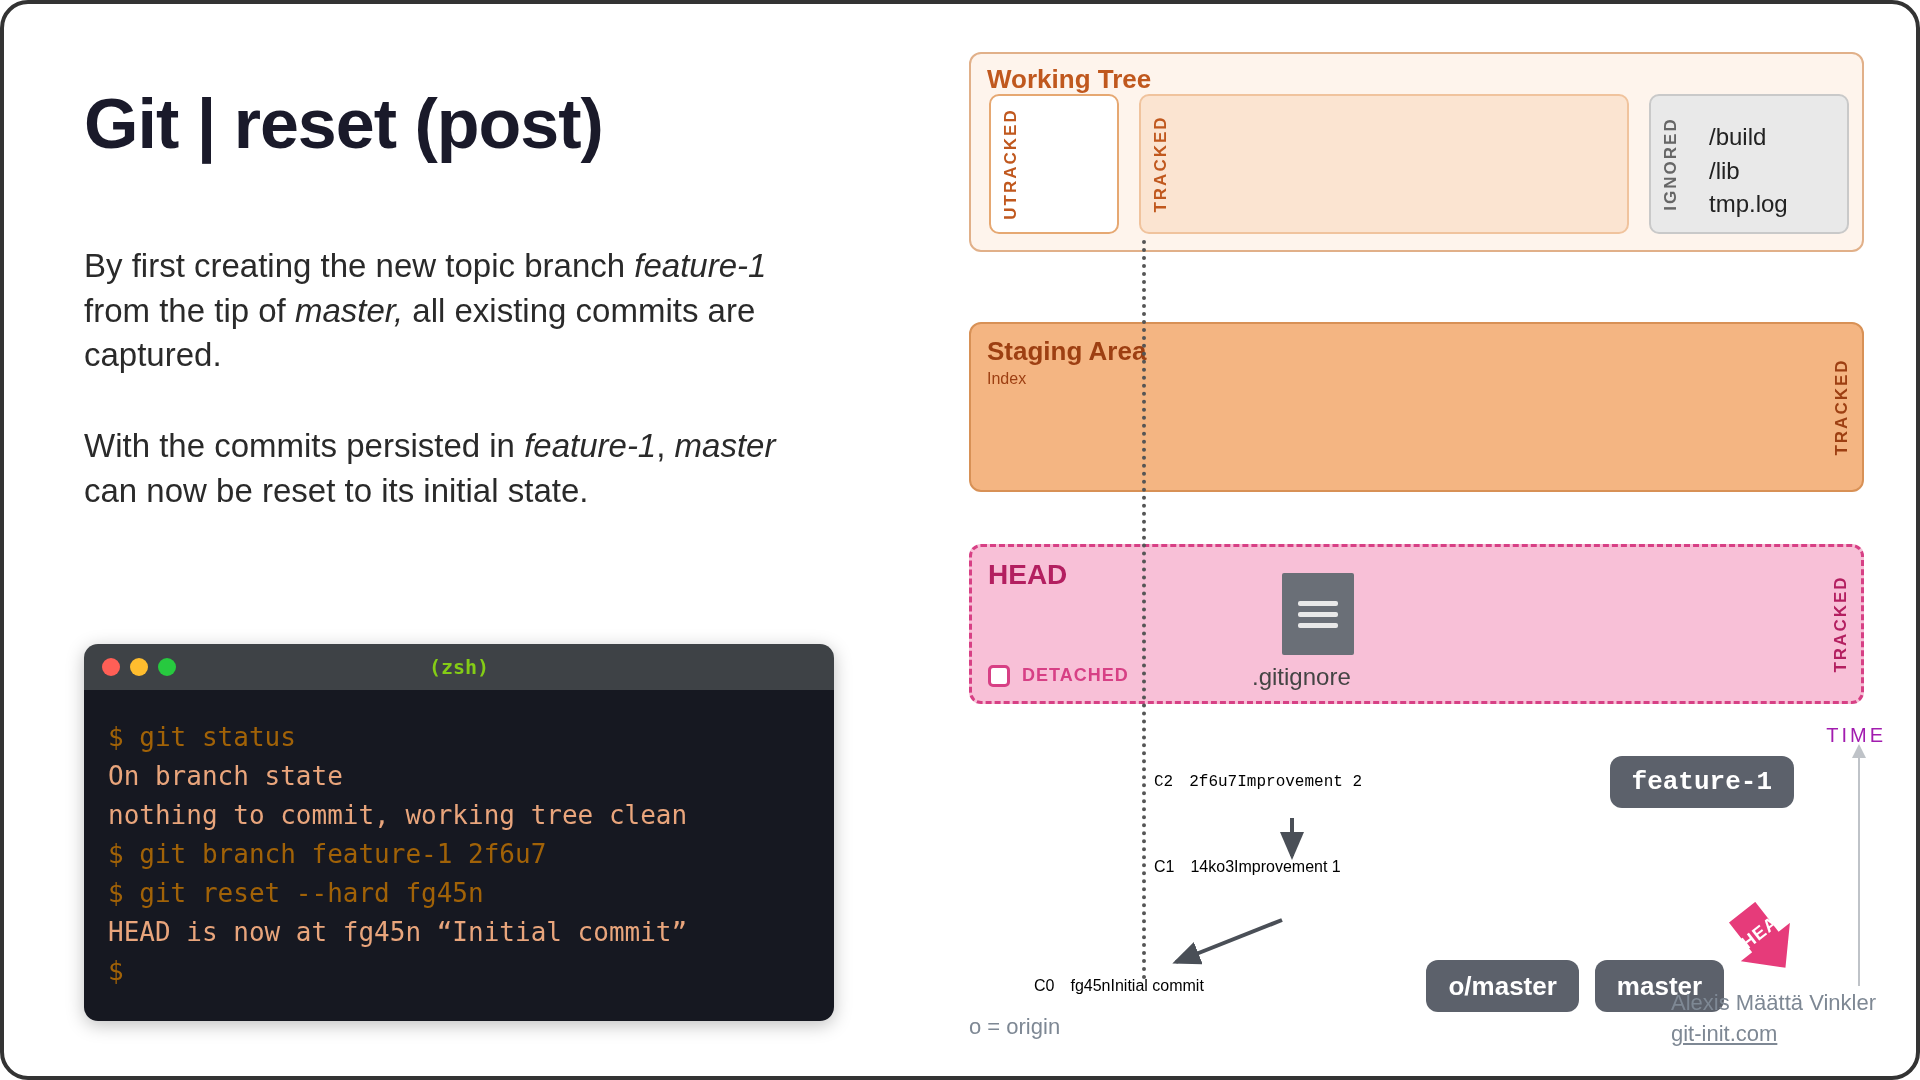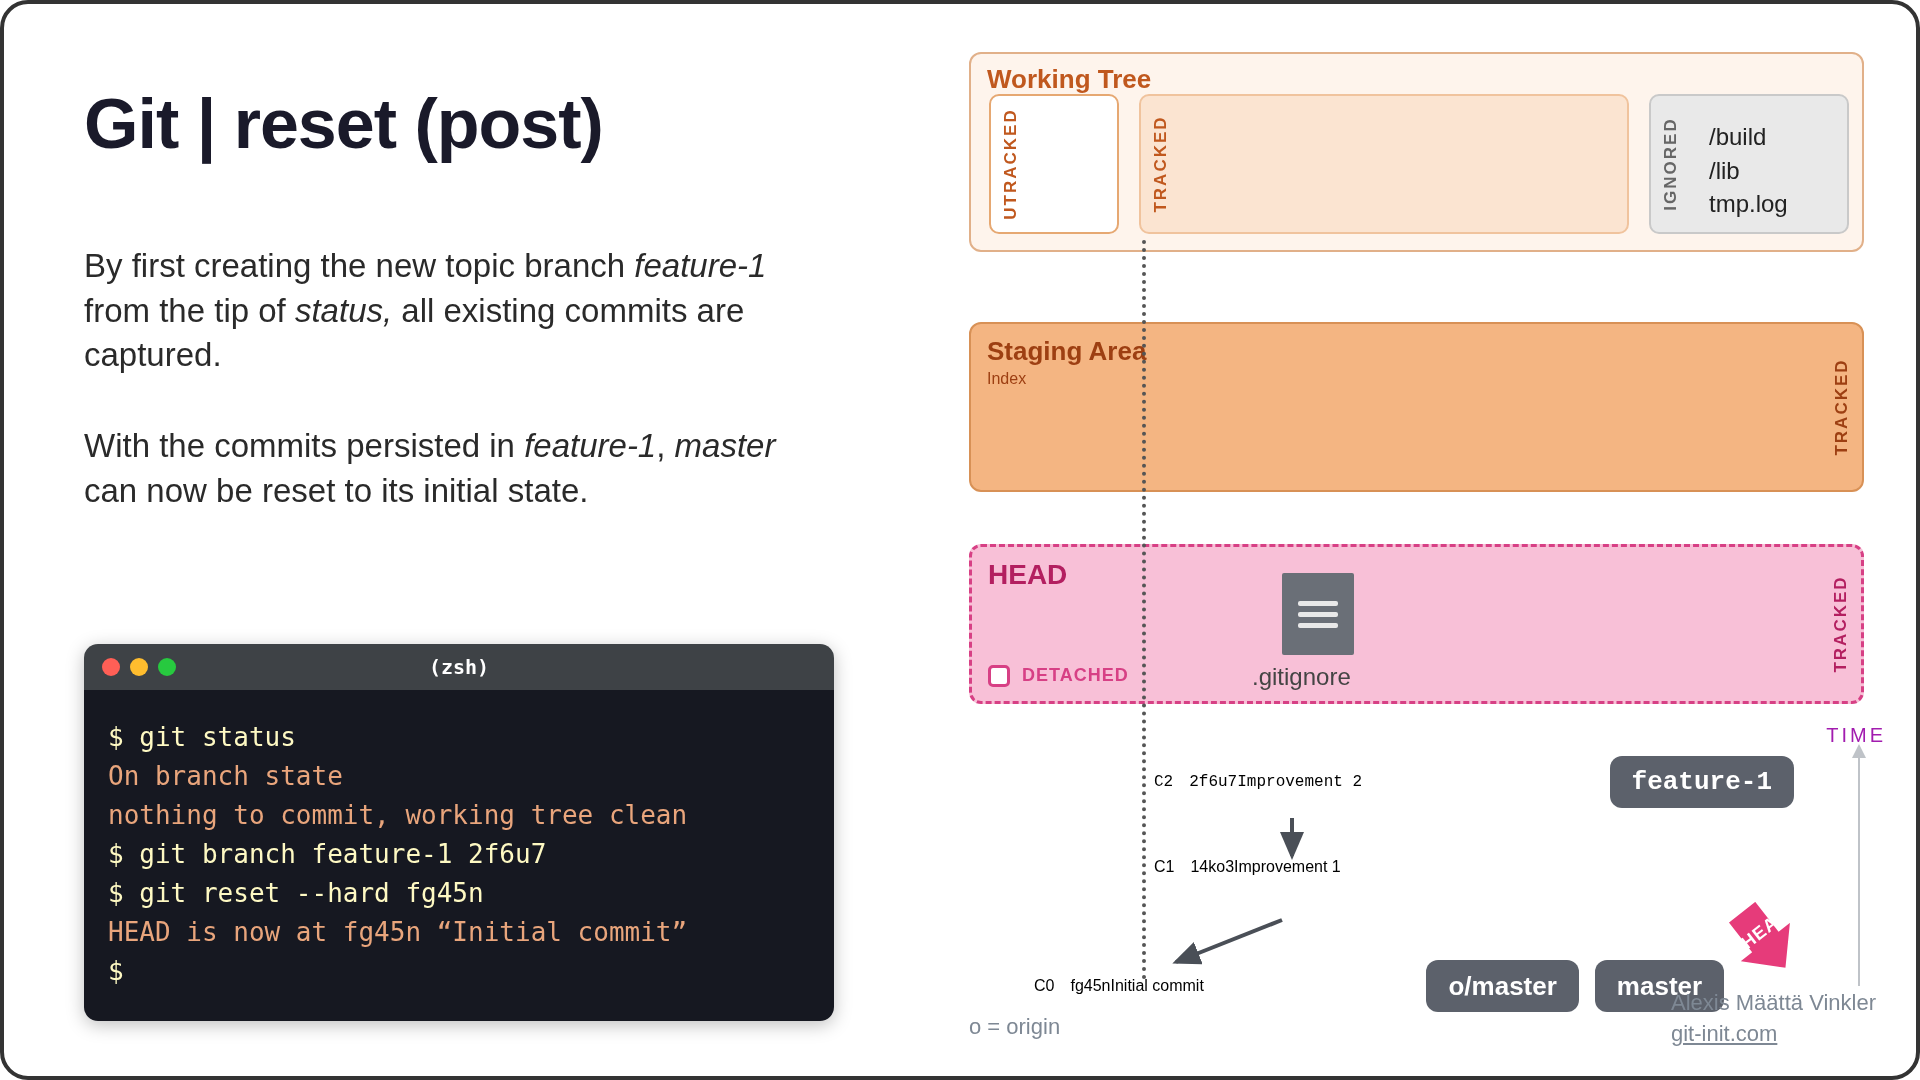--- a/index.html
+++ b/index.html
@@ -46,30 +46,30 @@
     height: 46px;
     display: flex;
     align-items: center;
     padding: 0 18px;
     position: relative;
   }
   .term-dot { width: 18px; height: 18px; border-radius: 50%; margin-right: 10px; }
   .dot-r { background: #ff5f56; }
   .dot-y { background: #ffbd2e; }
   .dot-g { background: #27c93f; }
-  .term-title { position: absolute; left: 0; right: 0; text-align: center; color: #ffffff; font-family: ui-monospace, Menlo, monospace; font-weight: 700; font-size: 20px; }
+  .term-title { position: absolute; left: 0; right: 0; text-align: center; color: #84cc16; font-family: ui-monospace, Menlo, monospace; font-weight: 700; font-size: 20px; }
   .term-body {
     background: #161821;
     padding: 28px 24px 30px;
     font-family: ui-monospace, Menlo, monospace;
     font-size: 26px;
     line-height: 1.5;
     color: #eee;
   }
-  .t-white { color: #fef9c3; }
+  .t-white { color: #a16207; }
   .t-orange { color: #e9a57c; }
 
   
   .working-tree {
     position: absolute;
     left: 965px; top: 48px;
     width: 895px;
     height: 200px;
     border: 2px solid #e1b089;
     background: #fef4ec;
@@ -183,21 +183,21 @@
   }
 </style>
 </head>
 <body>
 
 <div class="frame">
 
   <div class="title">Git | reset (post)</div>
 
   <p class="para para1">
-    <span>By first creating the new topic branch </span><em>feature-1</em><span> from the tip of </span><em>status,</em><span> all existing commits are captured.</span>
+    <span>By first creating the new topic branch </span><em>feature-1</em><span> from the tip of </span><em>master,</em><span> all existing commits are captured.</span>
   </p>
   <p class="para para2">
     <span>With the commits persisted in </span><em>feature-1</em><span>, </span><em>master</em><span> can now be reset to its initial state.</span>
   </p>
 
   <div class="term">
     <div class="term-bar">
       <div class="term-dot dot-r"></div>
       <div class="term-dot dot-y"></div>
       <div class="term-dot dot-g"></div>

